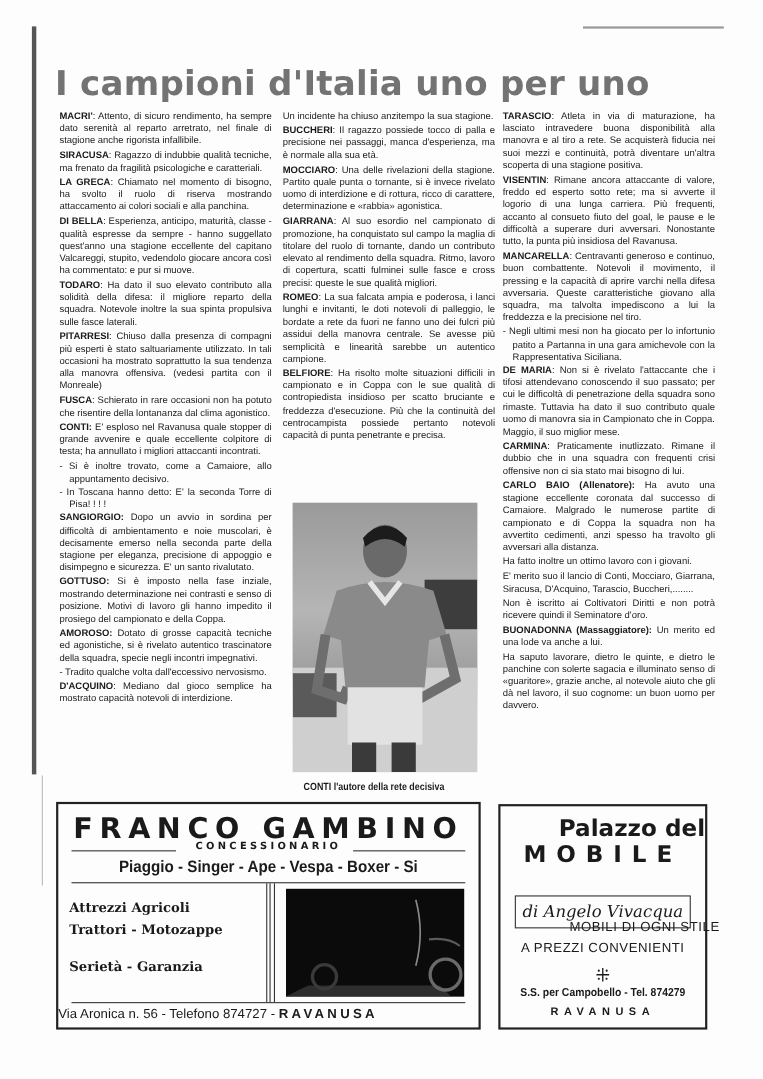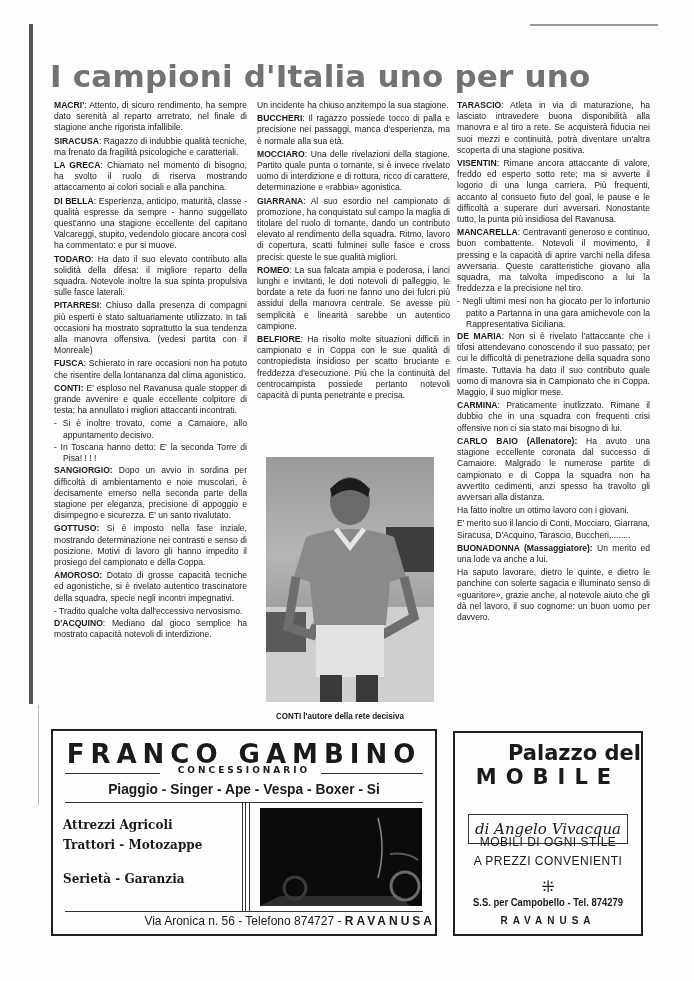--- a/index.html
+++ b/index.html
@@ -21,21 +21,21 @@
   .ad1 { position: absolute; left: 51px; top: 729px; width: 386px; height: 207px; border: 2px solid #222; box-sizing: border-box; }
   .ad1-title { position: absolute; left: 10px; top: 8px; width: 362px; text-align: center; font-family: "DejaVu Sans", sans-serif; font-weight: bold; font-size: 26px; letter-spacing: 6px; white-space: nowrap; }
   .ad1-sub-line { position: absolute; top: 42px; height: 1px; background: #333; }
   .ad1-sub { position: absolute; left: 0; top: 34px; width: 100%; text-align: center; font-family: "DejaVu Sans", sans-serif; font-weight: bold; font-size: 9px; letter-spacing: 3px; }
   .ad1-brands { position: absolute; left: 0; top: 49px; width: 100%; text-align: center; font-weight: bold; font-size: 15px; white-space: nowrap; transform: scaleX(0.92); }
   .ad1-rule { position: absolute; left: 12px; width: 358px; height: 1px; background: #333; }
   .ad1-left { position: absolute; left: 10px; top: 84px; width: 175px; font-family: "DejaVu Serif", serif; font-weight: bold; font-size: 12px; line-height: 20px; }
   .ad1-left .gap { height: 14px; }
   .ad1-vline { position: absolute; top: 72px; height: 108px; width: 1px; background: #333; }
   .ad1-photo { position: absolute; left: 207px; top: 77px; width: 162px; height: 98px; background: #0a0a0a; overflow: hidden; }
-  .ad1-address { position: absolute; left: 0; top: 183px; width: 100%; text-align: right; font-size: 12px; white-space: nowrap; }
+  .ad1-address { position: absolute; left: 0; top: 183px; width: 100%; text-align: left; font-size: 12px; white-space: nowrap; }
   .ad1-address .city { font-weight: bold; letter-spacing: 3px; }
   .ad2 { position: absolute; left: 453px; top: 731px; width: 190px; height: 205px; border: 2px solid #222; box-sizing: border-box; }
   .ad2-title { position: absolute; left: 0; top: 8px; width: 100%; text-align: right; font-family: "DejaVu Sans", sans-serif; font-weight: bold; font-size: 21px; line-height: 24px; }
   .ad2-title2 { position: absolute; left: 0; top: 32px; width: 100%; text-align: center; font-family: "DejaVu Sans", sans-serif; font-weight: bold; font-size: 21px; letter-spacing: 9px; }
   .ad2-box { position: absolute; left: 13px; top: 66px; width: 160px; height: 30px; border: 1px solid #333; box-sizing: border-box; text-align: center; font-family: "DejaVu Serif", serif; font-style: italic; font-size: 15px; line-height: 28px; margin-top: 15px; }
   .ad2-line { position: absolute; left: 0; width: 100%; text-align: center; font-size: 12px; letter-spacing: 0.5px; white-space: nowrap; }
   .ad2-star { position: absolute; left: 0; top: 142px; width: 100%; text-align: center; font-size: 16px; }
   .ad2-addr { position: absolute; left: 0; top: 163px; width: 100%; text-align: center; font-weight: bold; font-size: 10.5px; white-space: nowrap; transform: scaleX(0.9); }
   .ad2-city { position: absolute; left: 0; top: 182px; width: 100%; text-align: center; font-weight: bold; font-size: 10px; letter-spacing: 5px; }
 </style>
@@ -76,20 +76,21 @@
 <div class="col col3">
     <p class="entry"><span class="name">TARASCIO</span><span>: Atleta in via di maturazione, ha lasciato intravedere buona disponibilità alla manovra e al tiro a rete. Se acquisterà fiducia nei suoi mezzi e continuità, potrà diventare un'altra scoperta di una stagione positiva.</span></p>
     <p class="entry"><span class="name">VISENTIN</span><span>: Rimane ancora attaccante di valore, freddo ed esperto sotto rete; ma si avverte il logorio di una lunga carriera. Più frequenti, accanto al consueto fiuto del goal, le pause e le difficoltà a superare duri avversari. Nonostante tutto, la punta più insidiosa del Ravanusa.</span></p>
     <p class="entry"><span class="name">MANCARELLA</span><span>: Centravanti generoso e continuo, buon combattente. Notevoli il movimento, il pressing e la capacità di aprire varchi nella difesa avversaria. Queste caratteristiche giovano alla squadra, ma talvolta impediscono a lui la freddezza e la precisione nel tiro.</span></p>
     <p class="note">- Negli ultimi mesi non ha giocato per lo infortunio patito a Partanna in una gara amichevole con la Rappresentativa Siciliana.</p>
     <p class="entry"><span class="name">DE MARIA</span><span>: Non si è rivelato l'attaccante che i tifosi attendevano conoscendo il suo passato; per cui le difficoltà di penetrazione della squadra sono rimaste. Tuttavia ha dato il suo contributo quale uomo di manovra sia in Campionato che in Coppa. Maggio, il suo miglior mese.</span></p>
     <p class="entry"><span class="name">CARMINA</span><span>: Praticamente inutlizzato. Rimane il dubbio che in una squadra con frequenti crisi offensive non ci sia stato mai bisogno di lui.</span></p>
     <p class="entry"><span class="name">CARLO BAIO (Allenatore):</span><span> Ha avuto una stagione eccellente coronata dal successo di Camaiore. Malgrado le numerose partite di campionato e di Coppa la squadra non ha avvertito cedimenti, anzi spesso ha travolto gli avversari alla distanza.</span></p>
     <p class="entry">Ha fatto inoltre un ottimo lavoro con i giovani.</p>
     <p class="entry">E' merito suo il lancio di Conti, Mocciaro, Giarrana, Siracusa, D'Acquino, Tarascio, Buccheri,........</p>
+    <p class="entry">Non è iscritto ai Coltivatori Diritti e non potrà ricevere quindi il Seminatore d'oro.</p>
     <p class="entry"><span class="name">BUONADONNA (Massaggiatore):</span><span> Un merito ed una lode va anche a lui.</span></p>
     <p class="entry">Ha saputo lavorare, dietro le quinte, e dietro le panchine con solerte sagacia e illuminato senso di «guaritore», grazie anche, al notevole aiuto che gli dà nel lavoro, il suo cognome: un buon uomo per davvero.</p>
   </div>
 
 <div class="photo">
   <svg viewBox="0 0 168 245" preserveAspectRatio="none">
     <rect x="0" y="150" width="168" height="95" fill="#cfcfcf"></rect>
     <rect x="0" y="155" width="40" height="40" fill="#5a5a5a"></rect>
     <rect x="120" y="70" width="48" height="45" fill="#3d3d3d"></rect>
     <ellipse cx="84" cy="44" rx="20" ry="24" fill="#6a6a6a"></ellipse>
@@ -134,18 +135,18 @@
   <div class="ad1-rule" style="top:180px;"></div>
   <div class="ad1-address">
     <span>Via Aronica n. 56 - Telefono 874727 - </span><span class="city">RAVANUSA</span>
   </div>
 </div>
 
 <div class="ad2">
   <div class="ad2-title">Palazzo del</div>
   <div class="ad2-title2">MOBILE</div>
   <div class="ad2-box">di Angelo Vivacqua</div>
-  <div class="ad2-line" style="top:102px;">MOBILI DI OGNI STILE</div>
+  <div class="ad2-line" style="top:102px;padding-left:38px;">MOBILI DI OGNI STILE</div>
   <div class="ad2-line" style="top:121px;">A PREZZI CONVENIENTI</div>
   <div class="ad2-star">⁜</div>
   <div class="ad2-addr">S.S. per Campobello - Tel. 874279</div>
   <div class="ad2-city">RAVANUSA</div>
 </div>
 
 </body></html>

